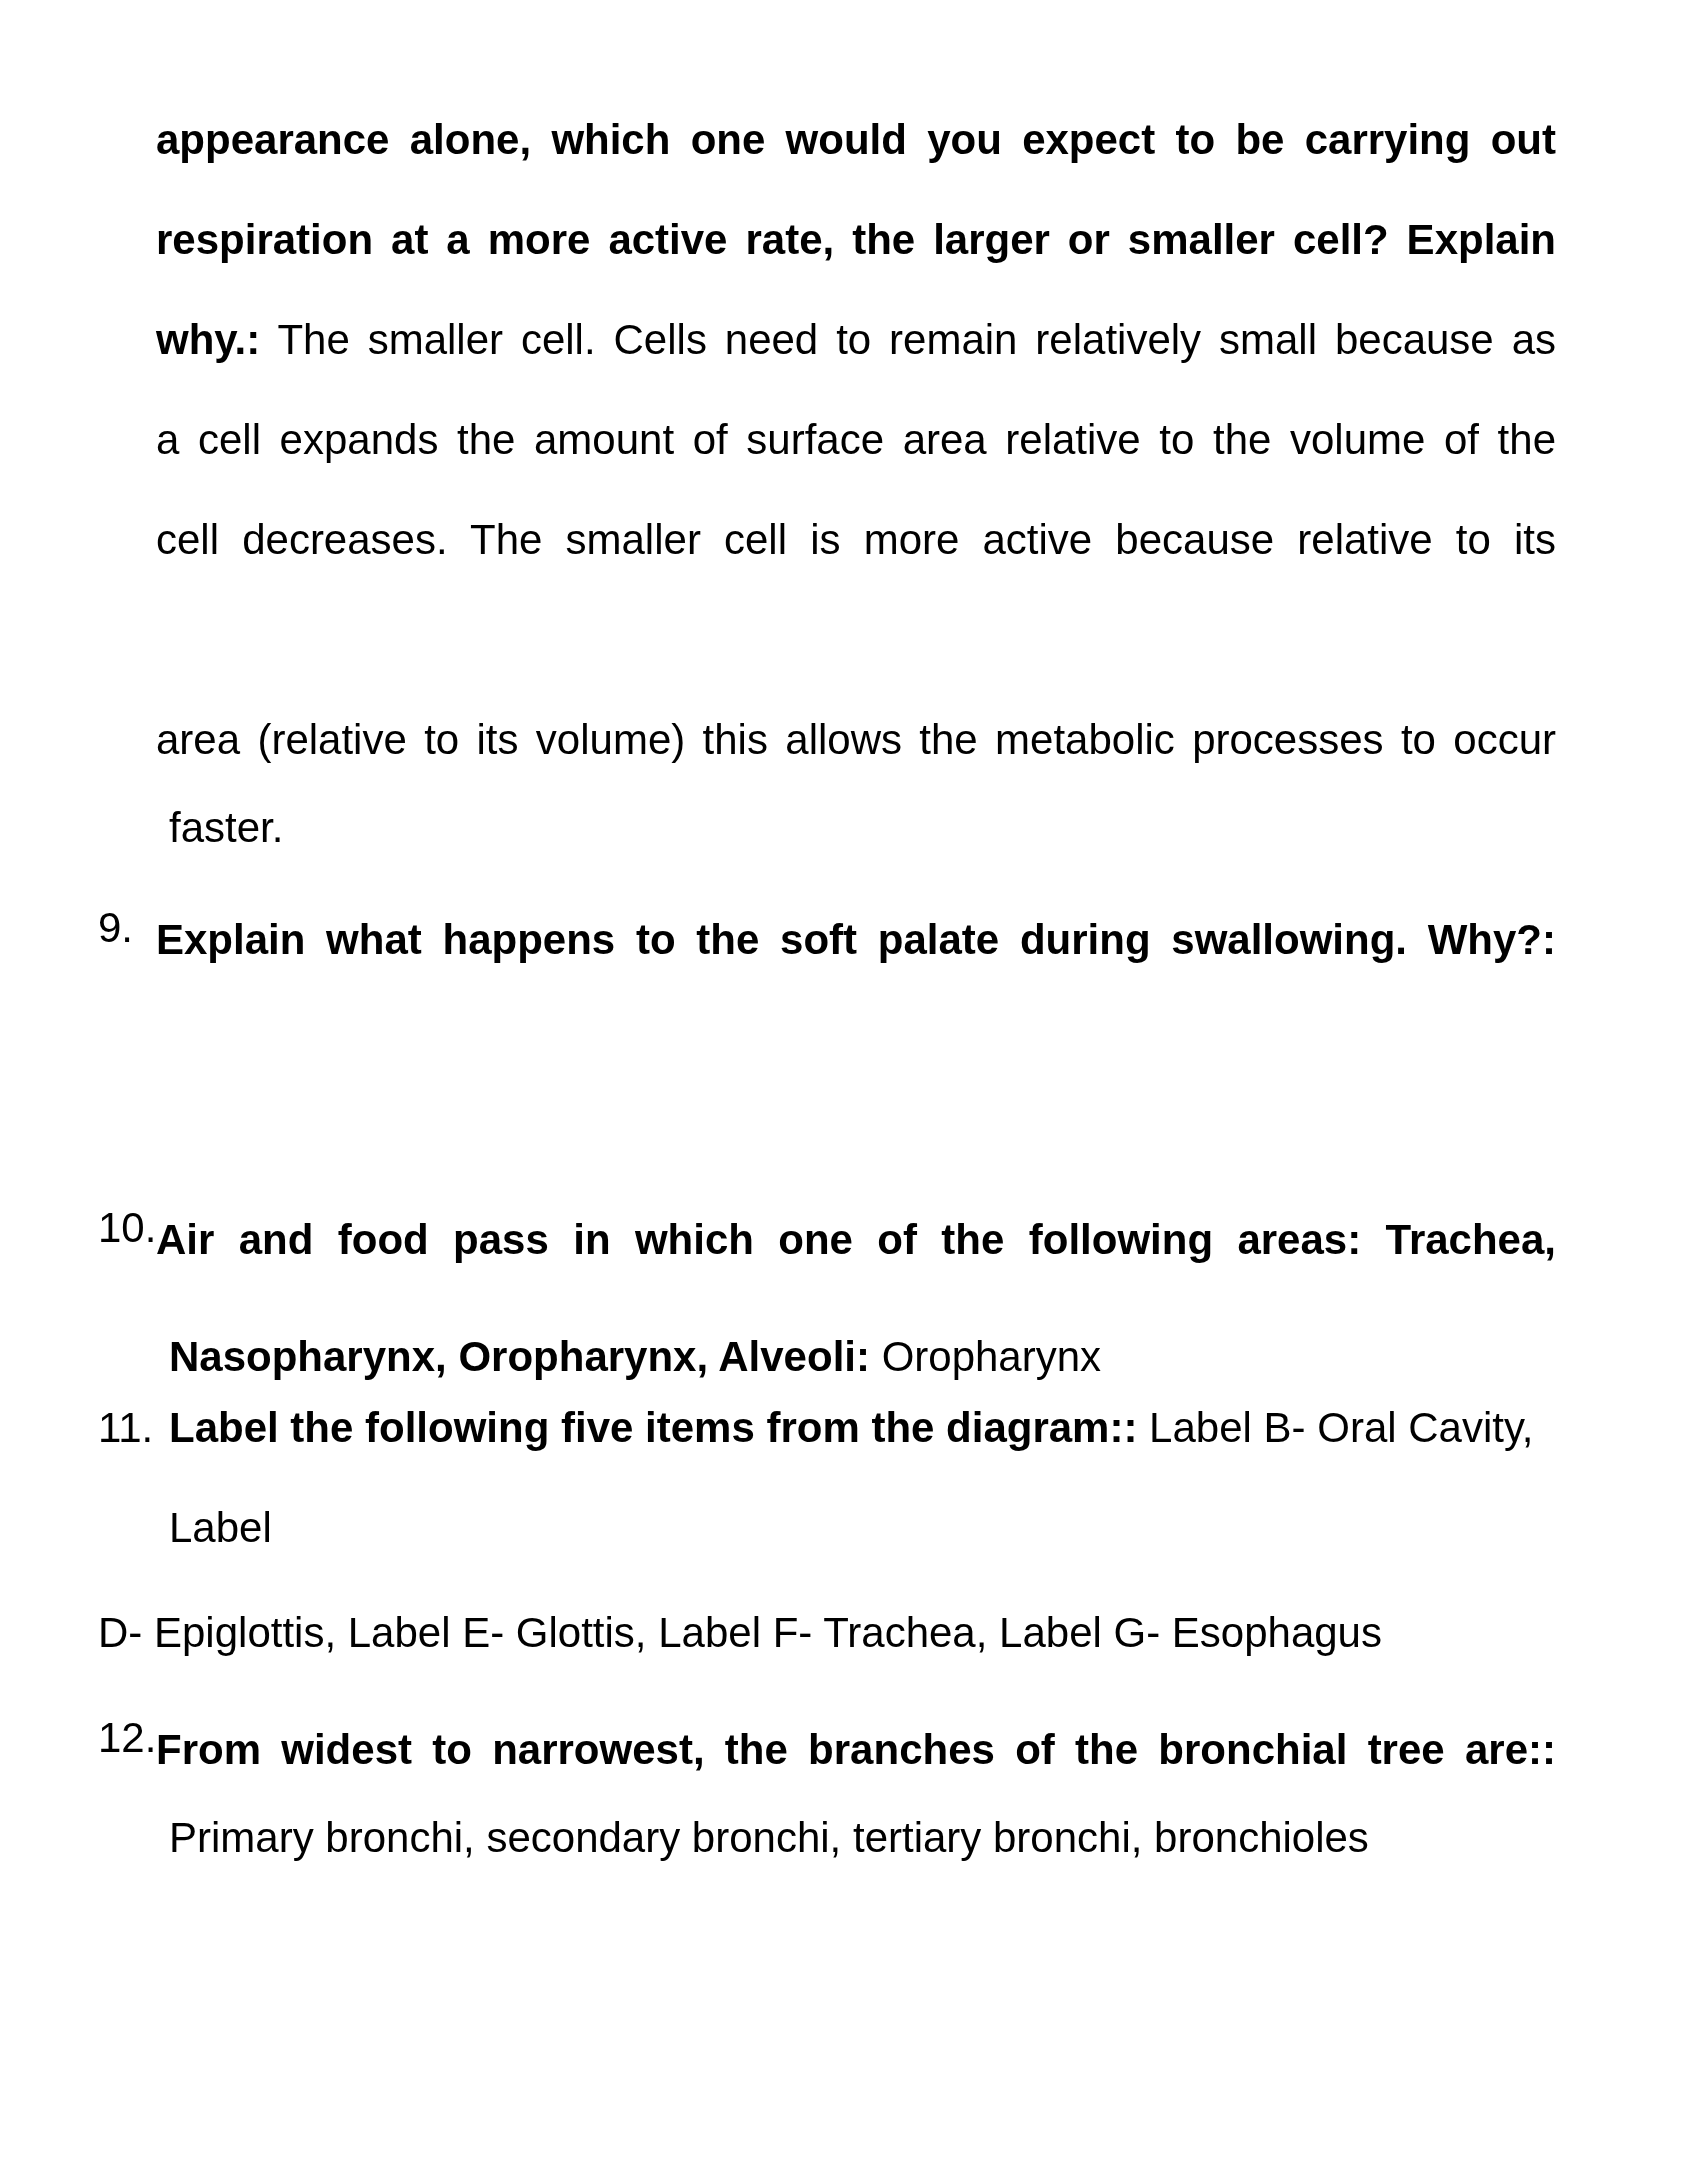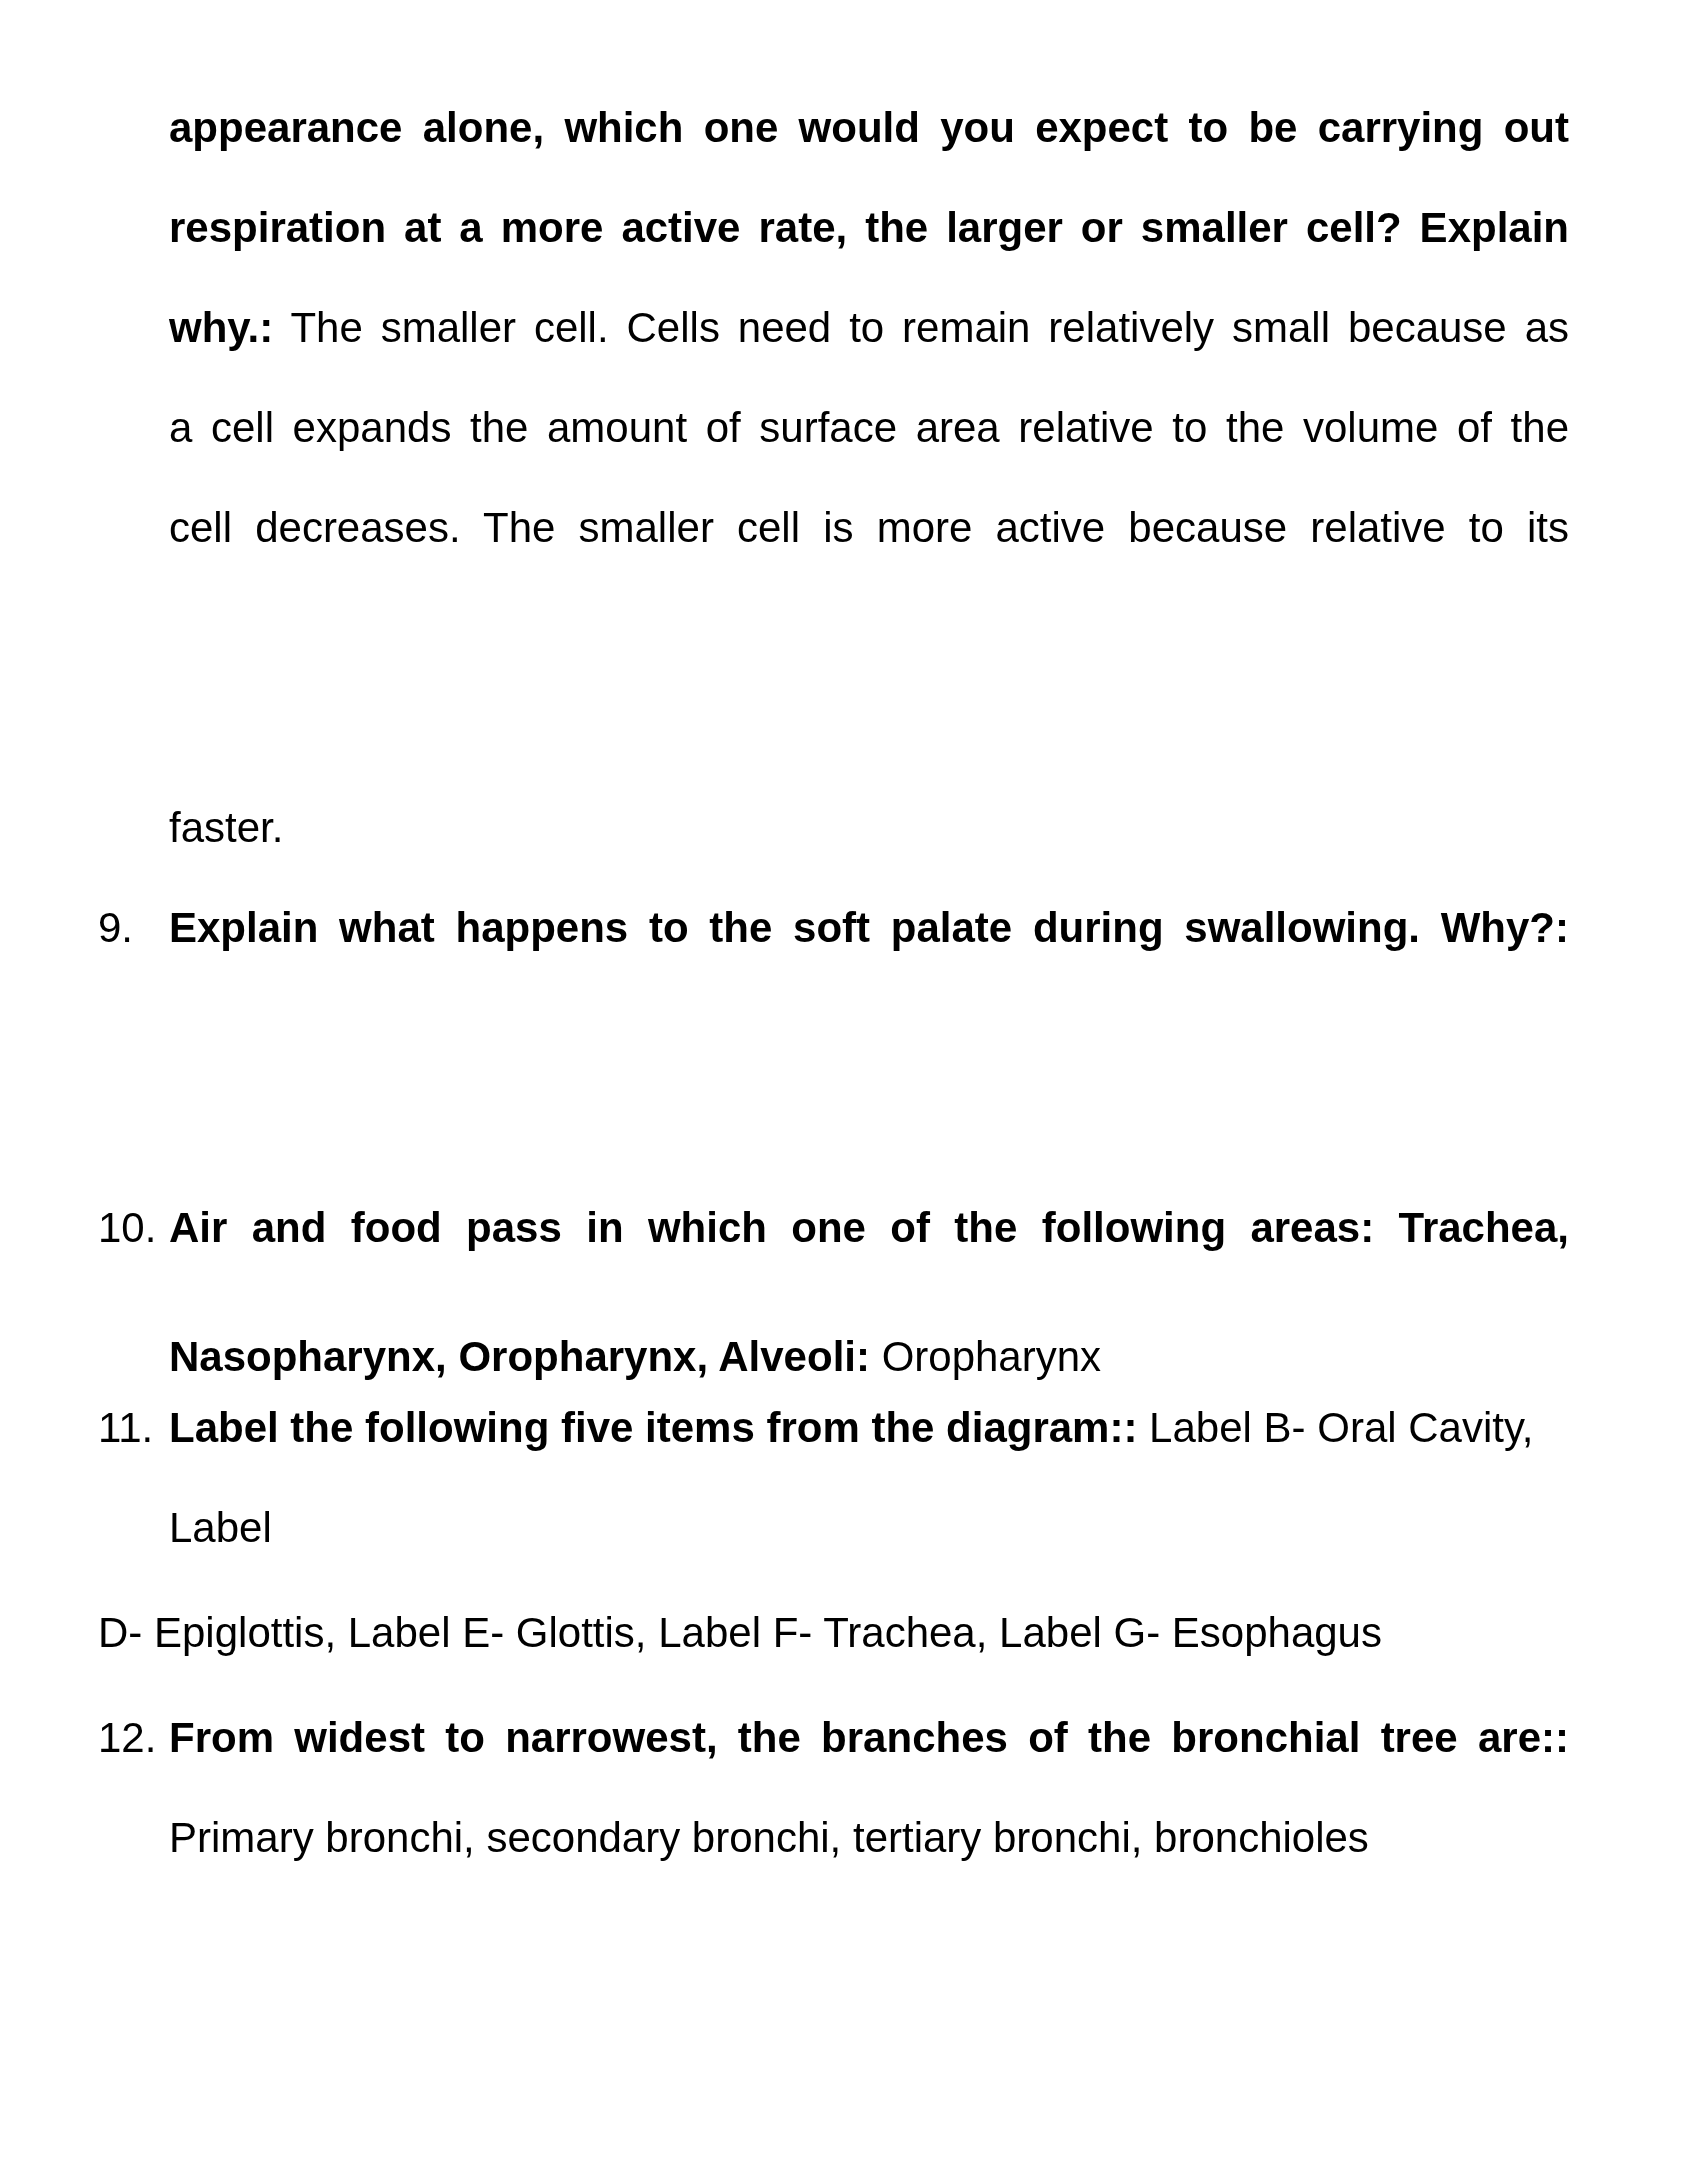--- a/index.html
+++ b/index.html
@@ -1,35 +1,36 @@
 <!DOCTYPE html>
 <html><head>
 <meta charset="utf-8">
 <style>
   html, body { margin: 0; padding: 0; background: #ffffff; }
   body { width: 1683px; height: 2178px; position: relative; overflow: hidden;
          font-family: "Liberation Sans", sans-serif; color: #000; }
   .page { position: absolute; left: 0; top: 0; width: 1683px; height: 2178px; }
   .line { position: absolute; font-size: 42px; line-height: 1; white-space: nowrap; }
-  .just { left: 169px; width: 1400px; text-align: justify; text-align-last: justify; white-space: normal; }
+  .just { left: 156px; width: 1400px; text-align: justify; text-align-last: justify; white-space: normal; margin-top: 12px; }
   .left { left: 169px; }
   .num { position: absolute; left: 98px; font-size: 42px; line-height: 1; }
   .flush { left: 98px; text-align: center; }
   b { font-weight: bold; }
 </style>
 </head>
 <body>
 
 <div class="page">
 
   <div class="line just" style="top:107px;"><b>appearance alone, which one would you expect to be carrying out</b></div>
   <div class="line just" style="top:207px;"><b>respiration at a more active rate, the larger or smaller cell? Explain</b></div>
   <div class="line just" style="top:307px;"><b>why.:</b><span> The smaller cell. Cells need to remain relatively small because as</span></div>
   <div class="line just" style="top:407px;">a cell expands the amount of surface area relative to the volume of the</div>
   <div class="line just" style="top:507px;">cell decreases. The smaller cell is more active because relative to its</div>
+  <div class="line just" style="top:707px;">area (relative to its volume) this allows the metabolic processes to occur</div>
   <div class="line left" style="top:807px;">faster.</div>
 
   <div class="num" style="top:907px;">9.</div>
   <div class="line just" style="top:907px;"><b>Explain what happens to the soft palate during swallowing. Why?:</b></div>
 
   <div class="num" style="top:1207px;">10.</div>
   <div class="line just" style="top:1207px;"><b>Air and food pass in which one of the following areas: Trachea,</b></div>
   <div class="line left" style="top:1307px;margin-top:29px;"><b>Nasopharynx, Oropharynx, Alveoli:</b><span> Oropharynx</span></div>
 
   <div class="num" style="top:1407px;">11.</div>

